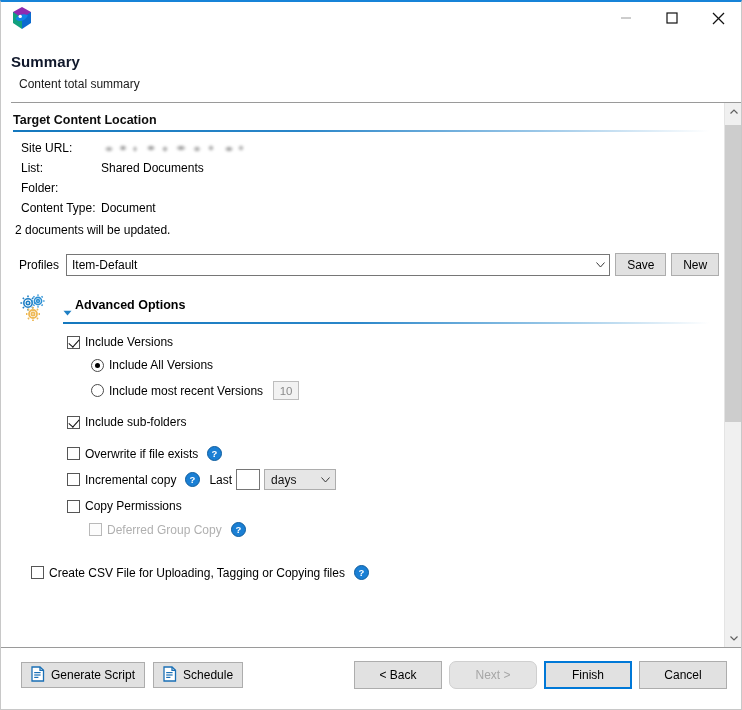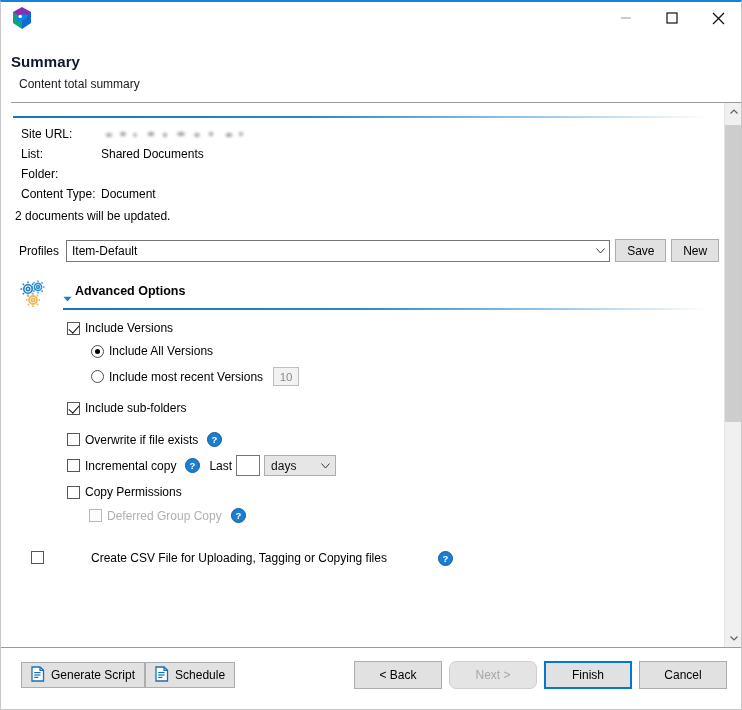--- a/index.html
+++ b/index.html
@@ -293,24 +293,24 @@
     display: flex;
     align-items: center;
     color: #111;
     font-size: 12px;
   }
   .unit-combo .t { padding-left: 6px; flex: 1 1 auto; }
   .unit-combo .a { width: 20px; display: flex; align-items: center; justify-content: center; }
 
   .csv-row {
     display: flex;
+    align-items: center;
     margin: 0 0 0 30px;
     padding-top: 28px;
     font-size: 12px;
-    gap: 42px;
   }
 
   
   .scrollbar {
     position: absolute;
     right: 0; top: 0;
     width: 17px; height: 100%;
     background: #f0f0f0;
     border-left: 1px solid #e4e4e4;
   }
@@ -334,21 +334,21 @@
     flex: 0 0 auto;
     height: 62px;
     border-top: 1px solid #9a9a9a;
     position: relative;
     background: #ffffff;
   }
   .footer-left {
     position: absolute;
     left: 20px; top: 14px;
     display: flex;
-    gap: 0;
+    gap: 8px;
   }
   .fbtn {
     height: 26px;
     background: #e1e1e1;
     border: 1px solid #adadad;
     display: inline-flex;
     align-items: center;
     padding: 0 9px;
     font-size: 12px;
     color: #000;
@@ -414,20 +414,21 @@
 
   <div class="header">
     <div class="header-title">Summary</div>
     <div class="header-sub">Content total summary</div>
     <div class="header-rule"></div>
   </div>
 
   <div class="body-wrap">
     <div class="content">
 
+      <div class="section-title">Target Content Location</div>
       <div class="section-rule"></div>
 
       <div class="kv">
         <div class="kv-row">
           <div class="kv-key">Site URL:</div>
           <div class="kv-val"><span class="redacted"></span></div>
         </div>
         <div class="kv-row">
           <div class="kv-key">List:</div>
           <div class="kv-val">Shared Documents</div>

